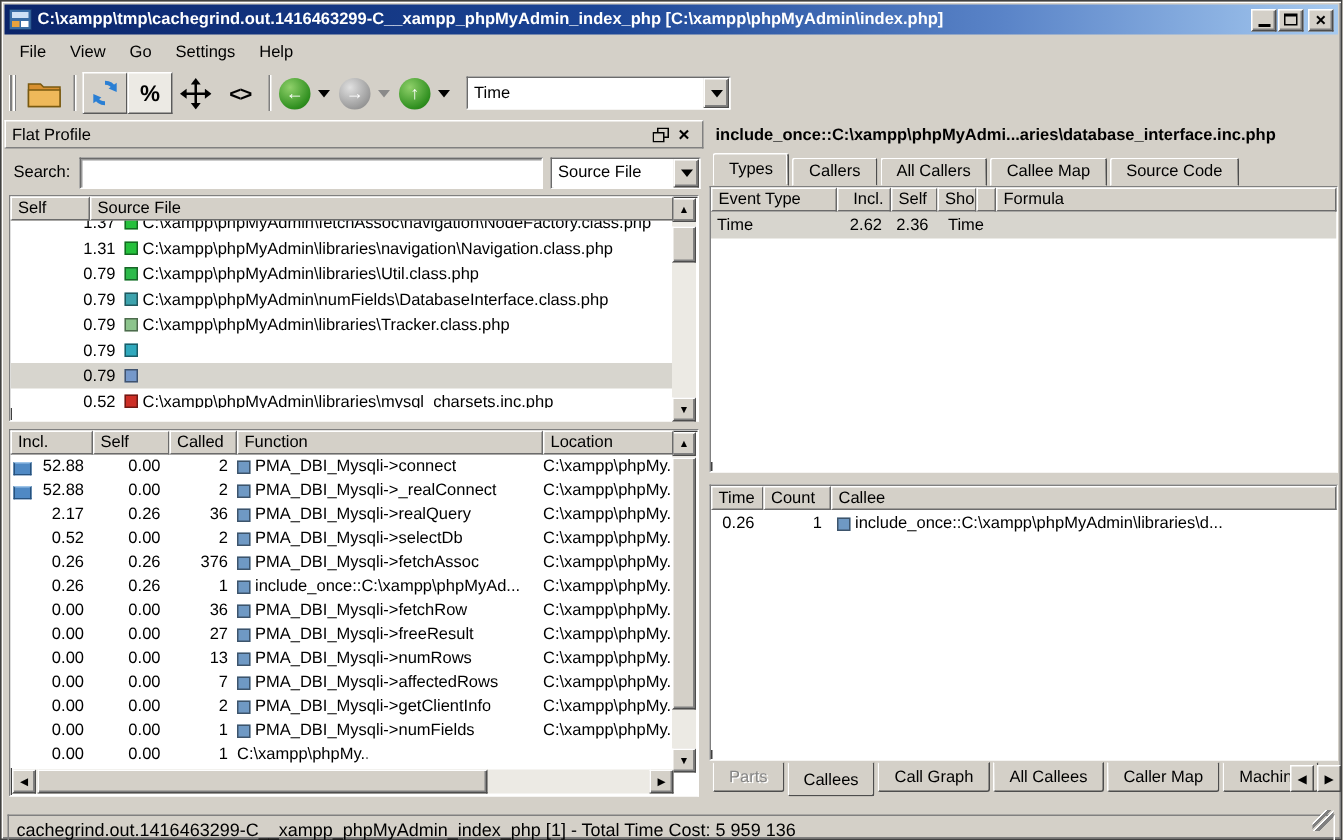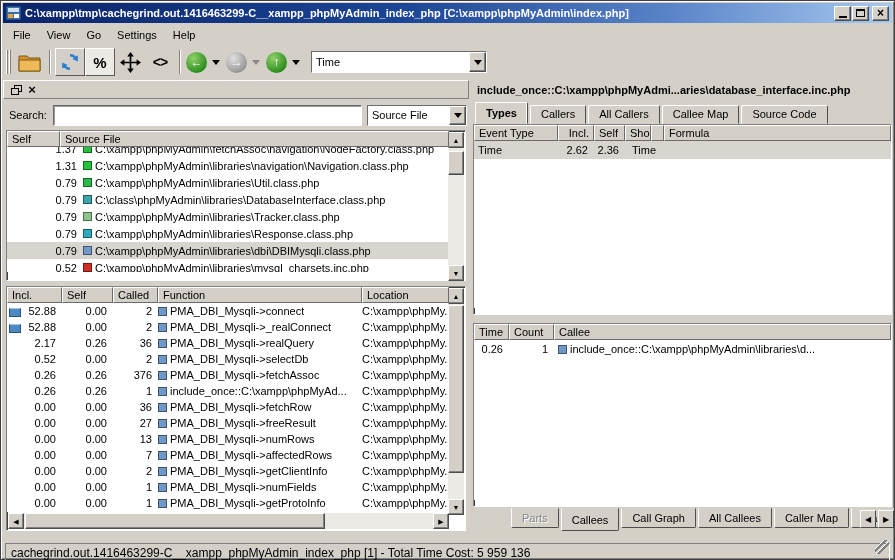--- a/index.html
+++ b/index.html
@@ -116,36 +116,36 @@
   .hthumb { position:absolute; top:0; height:16px; background:#d4d0c8;
             border:1px solid; border-color:#fff #4d4d4d #4d4d4d #fff; box-shadow: inset -1px -1px 0 #808080; }
 
   
   .r-title { position:absolute; left:0; top:0; right:0; height:20px; font-weight:bold;
              display:flex; align-items:center; padding:0 6px; white-space:nowrap; overflow:hidden; }
   .r-tabs { position:absolute; left:4px; top:22px; right:0; height:22px; display:flex; align-items:flex-end; }
   .tab { background:#d4d0c8; border:1px solid; border-color:#fff #4d4d4d #d4d0c8 #fff;
          border-top-left-radius:2px; border-top-right-radius:2px;
          padding:2px 10px 3px 10px; margin-right:2px; height:19px; white-space:nowrap; }
-  .tab.active { height:22px; padding-top:4px; font-weight:bold; box-shadow:-1px 0 0 #fff inset; position:relative; z-index:3; }
+  .tab.active { height:22px; padding-top:4px; font-weight:normal; box-shadow:-1px 0 0 #fff inset; position:relative; z-index:3; }
   .r-upper { left:2px; top:44px; width:419px; height:191px; }
   .r-lower { left:2px; top:243px; width:419px; height:184px; }
   .rtrow { display:flex; align-items:center; height:18px; white-space:nowrap; }
   .rtrow.selected { background:#d7d5ce; }
   .ev-c1 { width:84px; padding-left:4px; flex:0 0 auto; }
   .ev-c2 { width:36px; }
   .ev-c3 { width:31px; }
   .ev-c4 { width:38px; text-align:center; flex:0 0 auto; }
   .ev-c5 { width:13px; flex:0 0 auto; }
   .ev-c6 { flex:1; }
   .cl-c1 { width:35px; }
   .cl-c2 { width:45px; }
   .cl-c3 { flex:1; display:flex; align-items:center; overflow:hidden; padding-left:4px; }
 
-  .r-btabs { position:absolute; left:4px; top:428px; right:0; height:24px; display:flex; align-items:flex-start; overflow:hidden;margin-left:36px; }
+  .r-btabs { position:absolute; left:4px; top:428px; right:0; height:24px; display:flex; align-items:flex-start; overflow:hidden; }
   .btab { background:#d4d0c8; border:1px solid; border-color:#d4d0c8 #4d4d4d #4d4d4d #fff;
           border-bottom-left-radius:2px; border-bottom-right-radius:2px;
           padding:3px 10px 2px 10px; margin-right:2px; height:20px; white-space:nowrap; }
   .btab.active { height:23px; padding-top:5px; position:relative; z-index:3; }
   .btab.disabled { color:#868686; text-shadow:1px 1px 0 #fff; }
   .btab-scroll { position:absolute; right:0; top:2px; display:flex; }
   .btab-scrollbtn { width:16px; height:18px; background:#d4d0c8; border:1px solid; border-color:#fff #4d4d4d #4d4d4d #fff;
                     display:flex; align-items:center; justify-content:center; font-size:8px; margin-left:2px; }
 
   
@@ -252,20 +252,21 @@
     <span class="combo sunkenfield tb-combo">
       <span class="combo-field">Time</span>
       <span class="combo-btn raised2">
           <span class="dd-arrow"></span>
         </span>
     </span>
   </div>
 
   <div class="leftdock">
     <div class="dock-title">
+      <span class="dock-title-label">Flat Profile</span>
       <span class="dock-btn">
         <svg width="11" height="10" viewBox="0 0 11 10">
           <rect x="3.5" y="0.5" width="7" height="6" fill="none" stroke="#000"></rect>
           <rect x="0.5" y="3.5" width="7" height="6" fill="#d4d0c8" stroke="#000"></rect>
         </svg>
       </span>
       <span class="dock-btn">
           <span style="font-size:13px;">×</span>
         </span>
     </div>
@@ -302,39 +303,37 @@
 
           <div class="frow">
             <span class="fc-self">0.79</span>
             <span class="sq-icon" style="background: rgb(44, 186, 74);"></span>
             <span class="fc-file">C:\xampp\phpMyAdmin\libraries\Util.class.php</span>
           </div>
 
           <div class="frow">
             <span class="fc-self">0.79</span>
             <span class="sq-icon" style="background: rgb(61, 163, 173);"></span>
-            <span class="fc-file">C:\class\phpMyAdmin\libraries\DatabaseInterface.class.php</span>
+            <span class="fc-file">C:\xampp\phpMyAdmin\numFields\DatabaseInterface.class.php</span>
           </div>
 
           <div class="frow">
             <span class="fc-self">0.79</span>
             <span class="sq-icon" style="background: rgb(140, 196, 140);"></span>
             <span class="fc-file">C:\xampp\phpMyAdmin\libraries\Tracker.class.php</span>
           </div>
 
           <div class="frow">
             <span class="fc-self">0.79</span>
             <span class="sq-icon" style="background: rgb(48, 169, 189);"></span>
-            <span class="fc-file">C:\xampp\phpMyAdmin\libraries\Response.class.php</span>
           </div>
 
           <div class="frow selected">
             <span class="fc-self">0.79</span>
             <span class="sq-icon" style="background: rgb(117, 152, 202);"></span>
-            <span class="fc-file">C:\xampp\phpMyAdmin\libraries\dbi\DBIMysqli.class.php</span>
           </div>
 
           <div class="frow">
             <span class="fc-self">0.52</span>
             <span class="sq-icon" style="background: rgb(205, 46, 38);"></span>
             <span class="fc-file">C:\xampp\phpMyAdmin\libraries\mysql_charsets.inc.php</span>
           </div>
 
         </div>
       <div class="vscroll" style="height:149px;">
@@ -487,24 +486,20 @@
               <span class="sq-icon" style="background: rgb(111, 153, 196);"></span>
               <span class="fn-text">PMA_DBI_Mysqli-&gt;numFields</span>
             </span>
             <span class="fn-c5">C:\xampp\phpMy...</span>
           </div>
 
           <div class="fnrow">
             <span class="nc fn-c1"><span>0.00</span></span>
             <span class="nc fn-c2">0.00</span>
             <span class="nc fn-c3">1</span>
-            <span class="fn-c4">
-              <span class="sq-icon" style="background: rgb(111, 153, 196);"></span>
-              <span class="fn-text">PMA_DBI_Mysqli-&gt;getProtoInfo</span>
-            </span>
             <span class="fn-c5">C:\xampp\phpMy...</span>
           </div>
         </div>
       <div class="vscroll" style="height:227px;">
         <span class="sbtn" style="top:0;">
             <span>▲</span>
           </span>
         <span class="vthumb" style="top:17px; height:168px;"></span>
         <span class="sbtn" style="bottom:0; top:auto;">
             <span>▼</span>

